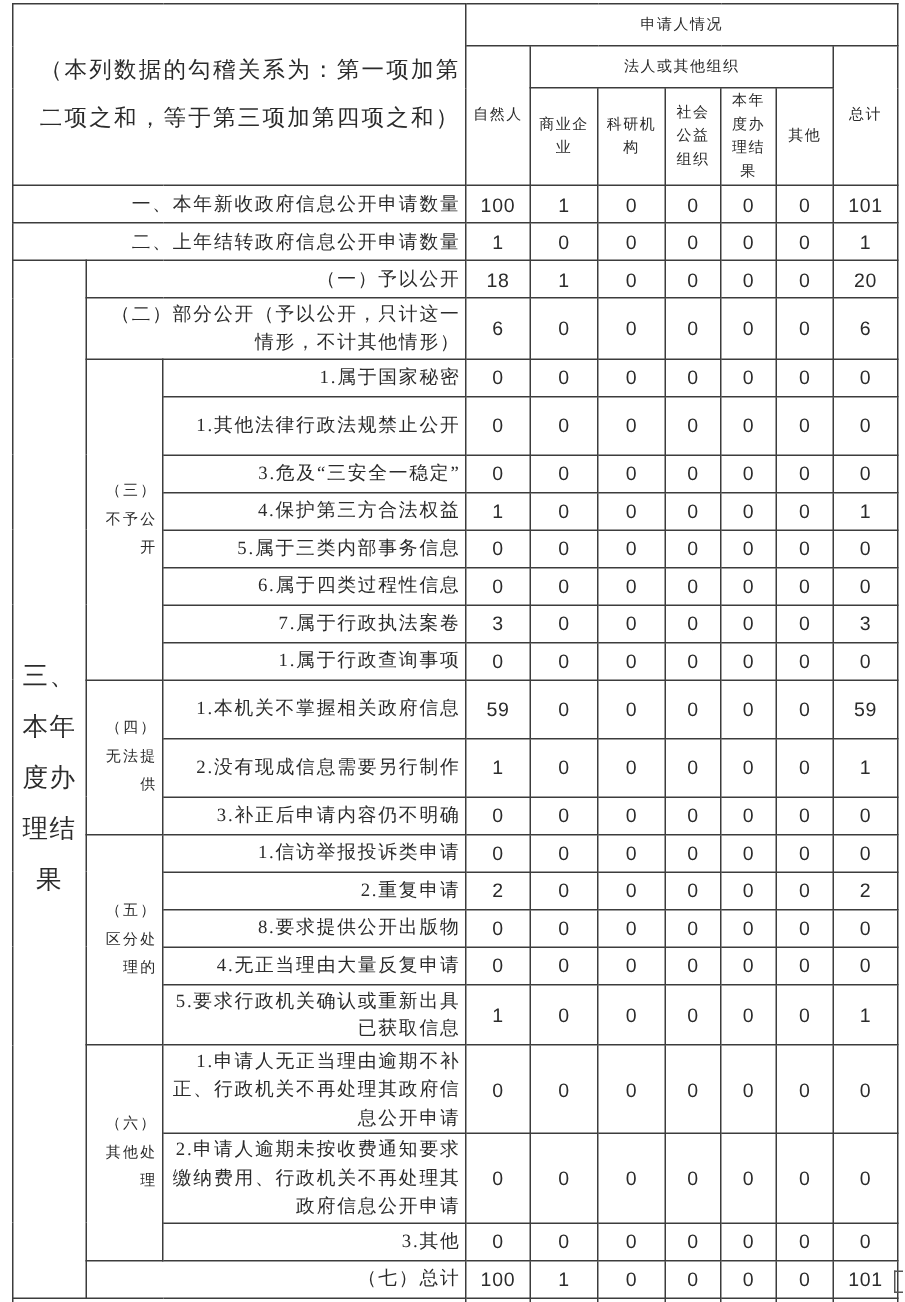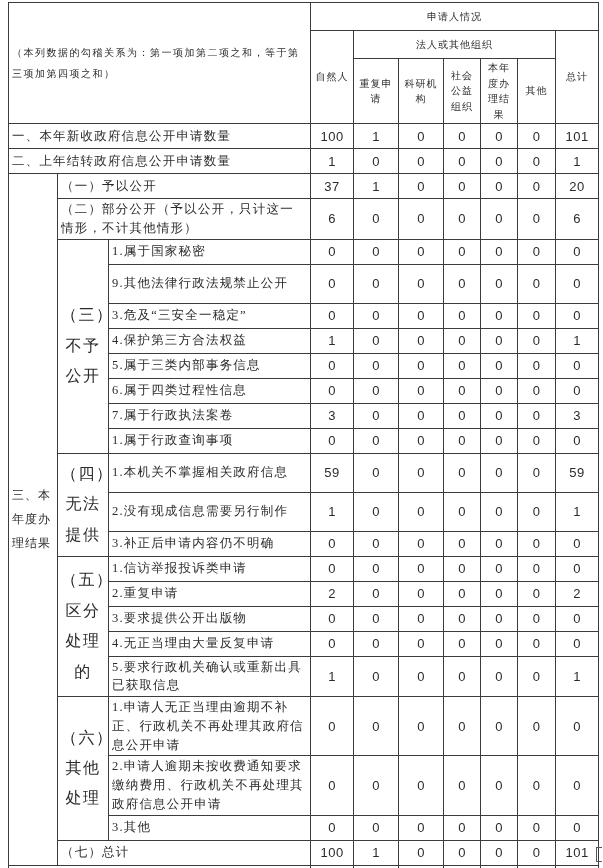--- a/index.html
+++ b/index.html
@@ -20,22 +20,22 @@
   table.report td, table.report th{
     border:1px solid #3c3c3c;
     padding:1px 3px;
     overflow:hidden;
     font-weight:normal;
     vertical-align:middle;
     box-sizing:border-box;
   }
   
   th.note{
-    text-align:left;
-    font-size:10px;
+    text-align:right;
+    font-size:15px;
     letter-spacing:1.5px;
     line-height:2.15;
     padding:4px 7px;
   }
   th.hdr{
     text-align:center;
     font-size:10px;
     letter-spacing:1px;
     line-height:1.55;
     word-break:break-all;
@@ -43,36 +43,37 @@
     margin-top:16px;
   }
   tr.hr1{height:28px;}
   tr.hr2{height:28px;}
   tr.hr3{height:60px;}
   
   tr.h1{height:25px;}
   tr.h2{height:39px;}
   tr.h3{height:53px;}
   td.section-cell{
-    font-size:12px;
+    text-align:center;
+    font-size:17px;
     letter-spacing:1px;
     line-height:2.0;
     word-break:break-all;
     padding:2px 4px;
   }
   td.group-cell{
-    text-align:center;
-    font-size:16px;
+    text-align:right;
+    font-size:10px;
     letter-spacing:1.5px;
     line-height:1.9;
     word-break:break-all;
     padding:2px 4px;
   }
   td.label-cell{
-    text-align:left;
+    text-align:right;
     font-size:12.5px;
     letter-spacing:1.2px;
     line-height:1.5;
     word-break:break-all;
     padding:2px 5px;
   }
   td.num{
     text-align:center;
     font-size:13px;
     font-family:"Liberation Sans","DejaVu Sans",sans-serif;
@@ -111,21 +112,21 @@
       <tr class="hr1">
         <th class="note" rowspan="3" colspan="3">（本列数据的勾稽关系为：第一项加第二项之和，等于第三项加第四项之和）</th>
         <th class="hdr" colspan="7">申请人情况</th>
       </tr>
       <tr class="hr2">
         <th class="hdr" rowspan="2">自然人</th>
         <th class="hdr" colspan="5">法人或其他组织</th>
         <th class="hdr" rowspan="2">总计</th>
       </tr>
       <tr class="hr3">
-        <th class="hdr">重复申请</th>
+        <th class="hdr">商业企业</th>
         <th class="hdr">科研机构</th>
         <th class="hdr">社会公益组织</th>
         <th class="hdr">本年度办理结果</th>
         <th class="hdr">其他</th>
       </tr>
     </thead>
     <tbody id="report-body">
     <tr class="h1">
           <td class="label-cell" colspan="3">一、本年新收政府信息公开申请数量</td>
           <td class="num">100</td>
@@ -142,21 +143,21 @@
           <td class="num">0</td>
           <td class="num">0</td>
           <td class="num">0</td>
           <td class="num">0</td>
           <td class="num">0</td>
           <td class="num">1</td>
         </tr>
         <tr class="h1">
           <td class="section-cell" rowspan="22">三、本年度办理结果</td>
           <td class="label-cell" colspan="2">（一）予以公开</td>
-          <td class="num">37</td>
+          <td class="num">18</td>
           <td class="num">1</td>
           <td class="num">0</td>
           <td class="num">0</td>
           <td class="num">0</td>
           <td class="num">0</td>
           <td class="num">20</td>
         </tr>
         <tr class="h2">
           <td class="label-cell" colspan="2">（二）部分公开（予以公开，只计这一情形，不计其他情形）</td>
           <td class="num">6</td>
@@ -172,21 +173,21 @@
           <td class="label-cell">1.属于国家秘密</td>
           <td class="num">0</td>
           <td class="num">0</td>
           <td class="num">0</td>
           <td class="num">0</td>
           <td class="num">0</td>
           <td class="num">0</td>
           <td class="num">0</td>
         </tr>
         <tr class="h2">
-          <td class="label-cell">9.其他法律行政法规禁止公开</td>
+          <td class="label-cell">1.其他法律行政法规禁止公开</td>
           <td class="num">0</td>
           <td class="num">0</td>
           <td class="num">0</td>
           <td class="num">0</td>
           <td class="num">0</td>
           <td class="num">0</td>
           <td class="num">0</td>
         </tr>
         <tr class="h1">
           <td class="label-cell">3.危及“三安全一稳定”</td>
@@ -294,21 +295,21 @@
           <td class="label-cell">2.重复申请</td>
           <td class="num">2</td>
           <td class="num">0</td>
           <td class="num">0</td>
           <td class="num">0</td>
           <td class="num">0</td>
           <td class="num">0</td>
           <td class="num">2</td>
         </tr>
         <tr class="h1">
-          <td class="label-cell">3.要求提供公开出版物</td>
+          <td class="label-cell">8.要求提供公开出版物</td>
           <td class="num">0</td>
           <td class="num">0</td>
           <td class="num">0</td>
           <td class="num">0</td>
           <td class="num">0</td>
           <td class="num">0</td>
           <td class="num">0</td>
         </tr>
         <tr class="h1">
           <td class="label-cell">4.无正当理由大量反复申请</td>

